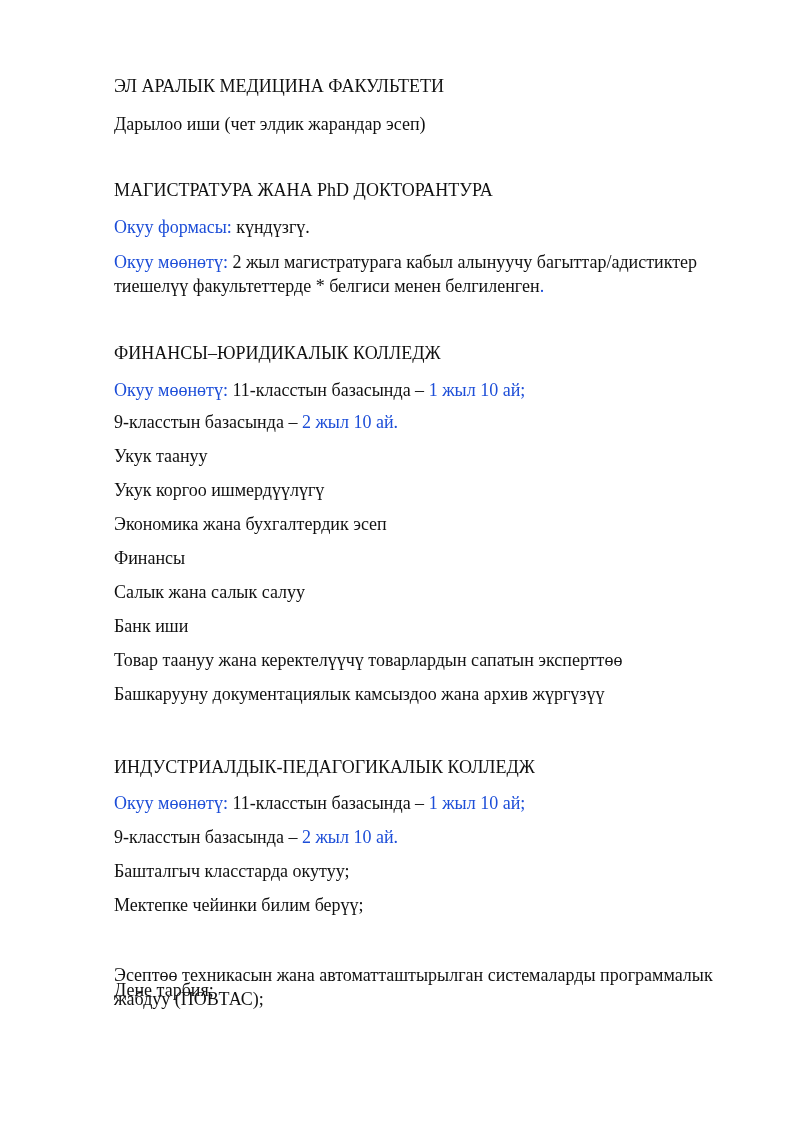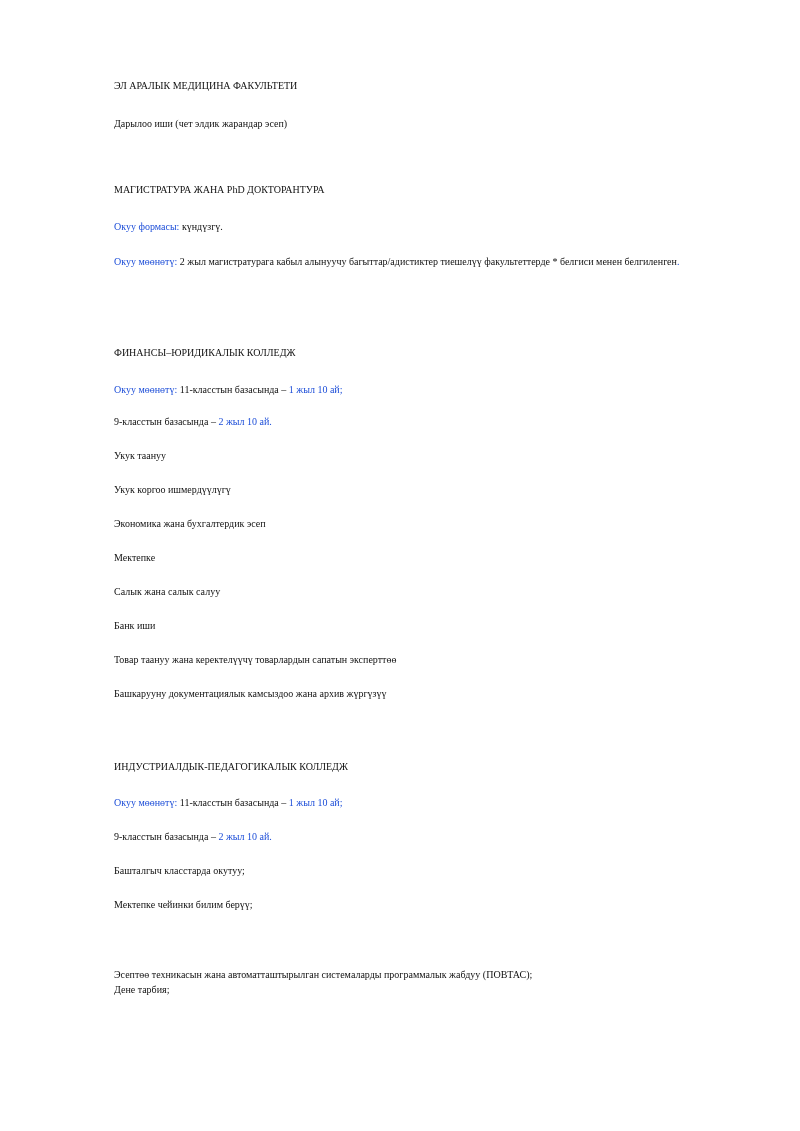--- a/index.html
+++ b/index.html
@@ -4,21 +4,21 @@
 <style>
   html, body { margin: 0; padding: 0; background: #ffffff; }
   body {
     width: 800px; height: 1131px; position: relative; overflow: hidden;
     font-family: "Liberation Serif", "DejaVu Serif", serif;
     color: #111111;
   }
   .page { position: absolute; left: 114px; top: 0; width: 610px; }
   .line {
     position: absolute; left: 0; white-space: nowrap;
-    font-size: 10px; line-height: 20px;
+    font-size: 18px; line-height: 20px;
   }
   .wrap { white-space: normal; width: 610px; line-height: 24px; }
   .gray { color: #1d4ed8; }
   .dark { color: #111111; }
 </style>
 </head>
 <body>
 
 <div class="page">
 
@@ -41,21 +41,21 @@
     <span class="dark">11-класстын базасында –</span>
     <span class="gray">1 жыл 10 ай;</span>
   </div>
   <div class="line" style="top:412px">
     <span class="dark">9-класстын базасында –</span>
     <span class="gray">2 жыл 10 ай.</span>
   </div>
   <div class="line" style="top:446px">Укук таануу</div>
   <div class="line" style="top:480px">Укук коргоо ишмердүүлүгү</div>
   <div class="line" style="top:514px">Экономика жана бухгалтердик эсеп</div>
-  <div class="line" style="top:548px">Мектепке</div>
+  <div class="line" style="top:548px">Финансы</div>
   <div class="line" style="top:582px">Салык жана салык салуу</div>
   <div class="line" style="top:616px">Банк иши</div>
   <div class="line" style="top:650px">Товар таануу жана керектелүүчү товарлардын сапатын эксперттөө</div>
   <div class="line" style="top:684px">Башкарууну документациялык камсыздоо жана архив жүргүзүү</div>
 
   <div class="line" style="top:757px">ИНДУСТРИАЛДЫК-ПЕДАГОГИКАЛЫК КОЛЛЕДЖ</div>
   <div class="line" style="top:793px">
     <span class="gray">Окуу мөөнөтү:</span>
     <span class="dark">11-класстын базасында –</span>
     <span class="gray">1 жыл 10 ай;</span>

